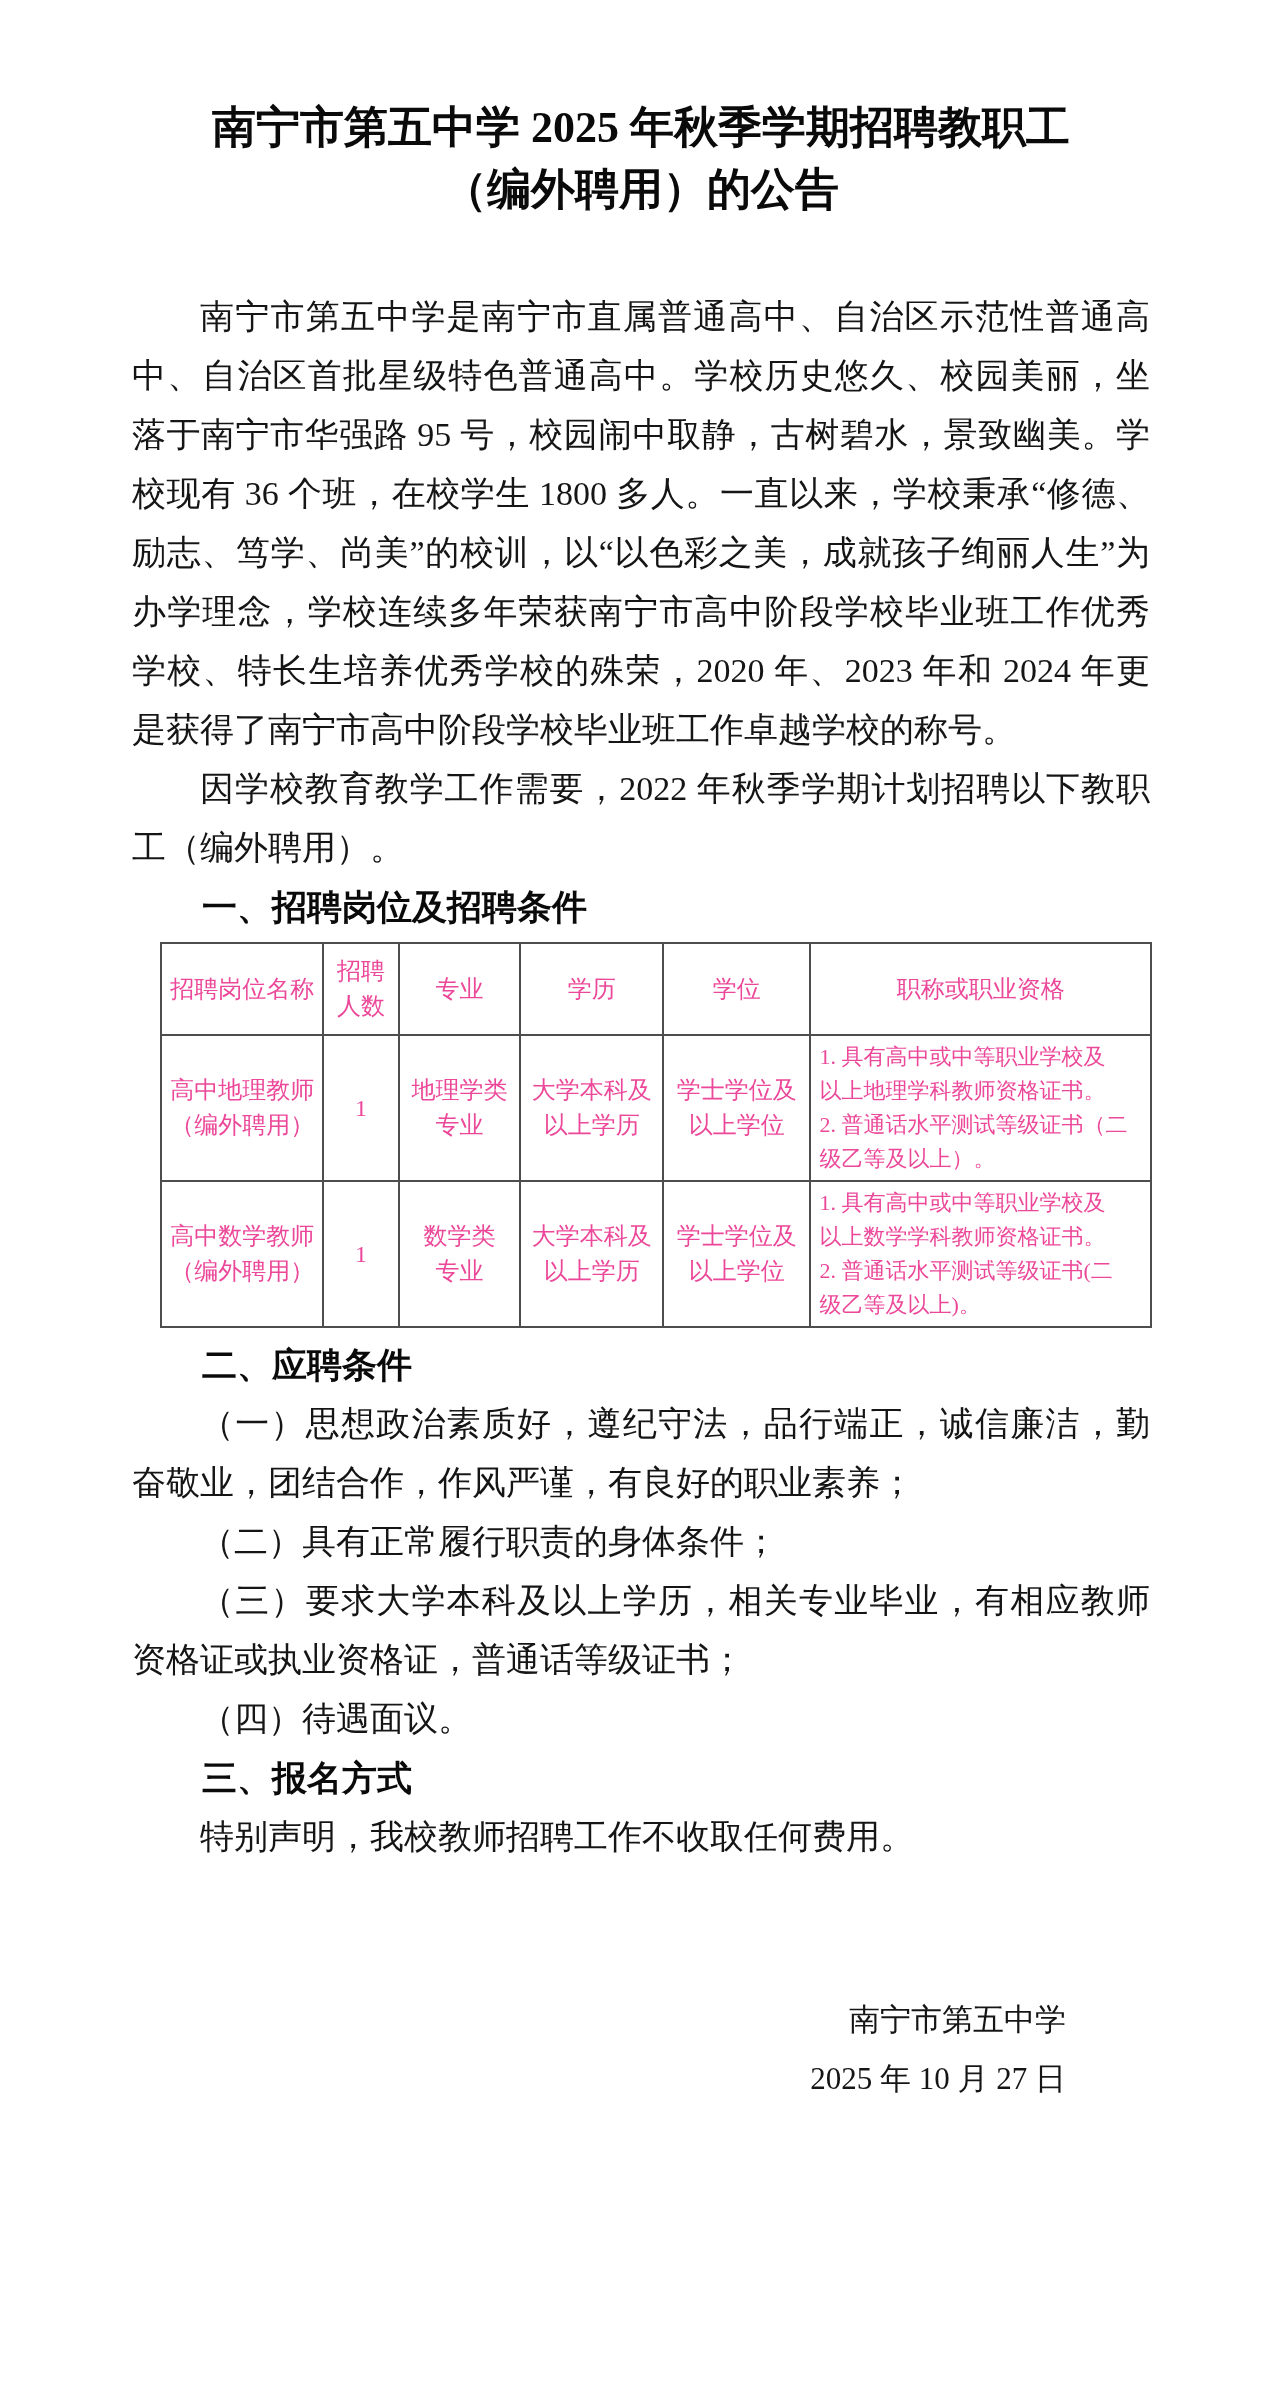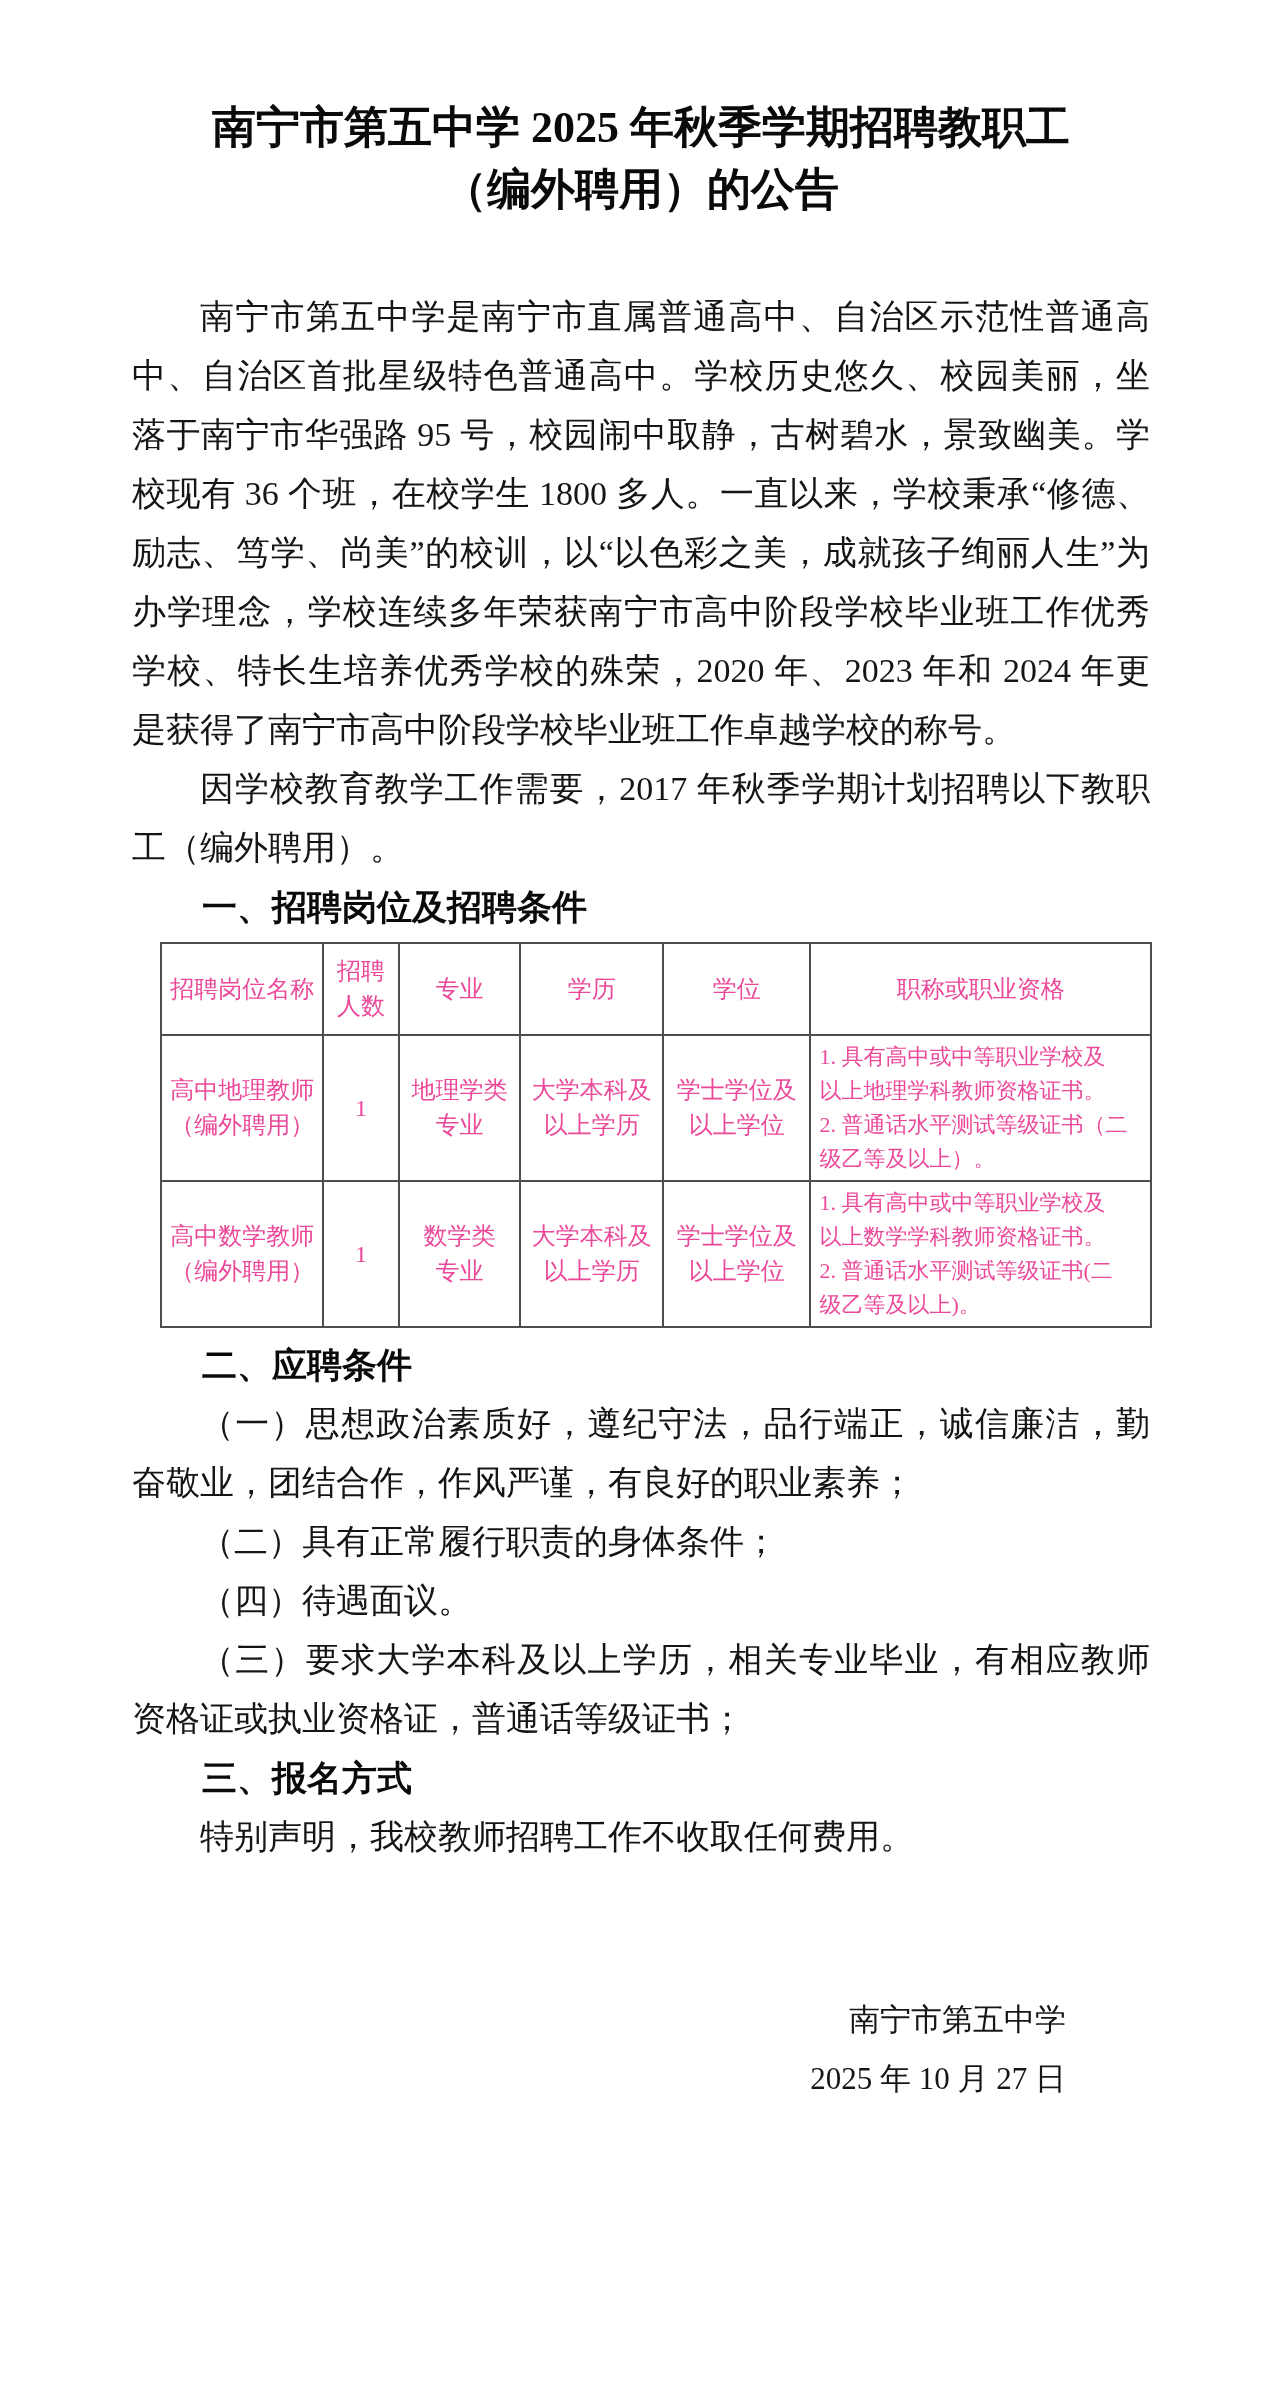--- a/index.html
+++ b/index.html
@@ -63,21 +63,21 @@
 <body>
 
 <div class="page">
 
   <h1 class="doc-title">
     <span class="title-line">南宁市第五中学 2025 年秋季学期招聘教职工</span>
     <span class="title-line">（编外聘用）的公告</span>
   </h1>
 
   <p class="body-p first-p">南宁市第五中学是南宁市直属普通高中、自治区示范性普通高中、自治区首批星级特色普通高中。学校历史悠久、校园美丽，坐落于南宁市华强路 95 号，校园闹中取静，古树碧水，景致幽美。学校现有 36 个班，在校学生 1800 多人。一直以来，学校秉承“修德、励志、笃学、尚美”的校训，以“以色彩之美，成就孩子绚丽人生”为办学理念，学校连续多年荣获南宁市高中阶段学校毕业班工作优秀学校、特长生培养优秀学校的殊荣，2020 年、2023 年和 2024 年更是获得了南宁市高中阶段学校毕业班工作卓越学校的称号。</p>
-  <p class="body-p">因学校教育教学工作需要，2017 年秋季学期计划招聘以下教职工（编外聘用）。</p>
+  <p class="body-p">因学校教育教学工作需要，2022 年秋季学期计划招聘以下教职工（编外聘用）。</p>
 
   <h2 class="sec-heading">一、招聘岗位及招聘条件</h2>
 
   <table class="recruit-table">
     <colgroup>
       <col style="width:16.4%">
       <col style="width:7.6%">
       <col style="width:12.3%">
       <col style="width:14.4%">
       <col style="width:14.9%">
@@ -124,22 +124,22 @@
 以上数学学科教师资格证书。
 2. 普通话水平测试等级证书(二
 级乙等及以上)。</td>
       </tr>
     </tbody>
   </table>
 
   <h2 class="sec-heading h-after-table">二、应聘条件</h2>
   <p class="body-p">（一）思想政治素质好，遵纪守法，品行端正，诚信廉洁，勤奋敬业，团结合作，作风严谨，有良好的职业素养；</p>
   <p class="body-p">（二）具有正常履行职责的身体条件；</p>
+  <p class="body-p">（三）要求大学本科及以上学历，相关专业毕业，有相应教师资格证或执业资格证，普通话等级证书；</p>
   <p class="body-p">（四）待遇面议。</p>
-  <p class="body-p">（三）要求大学本科及以上学历，相关专业毕业，有相应教师资格证或执业资格证，普通话等级证书；</p>
 
   <h2 class="sec-heading">三、报名方式</h2>
   <p class="body-p">特别声明，我校教师招聘工作不收取任何费用。</p>
 
   <div class="signature">
     <span class="sig-line">南宁市第五中学</span>
     <span class="sig-line">2025 年 10 月 27 日</span>
   </div>
 
 </div>

